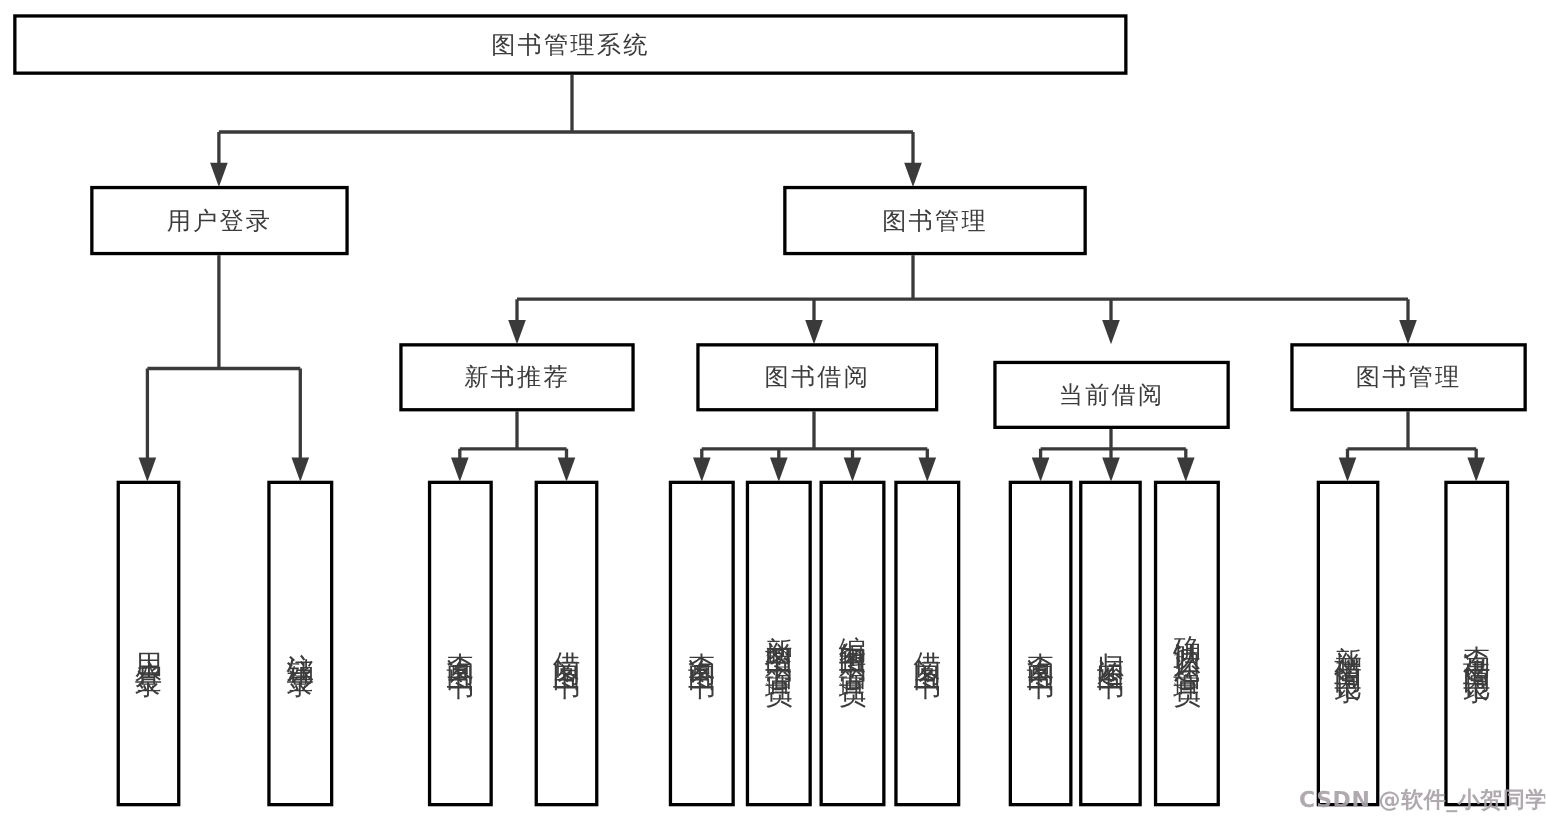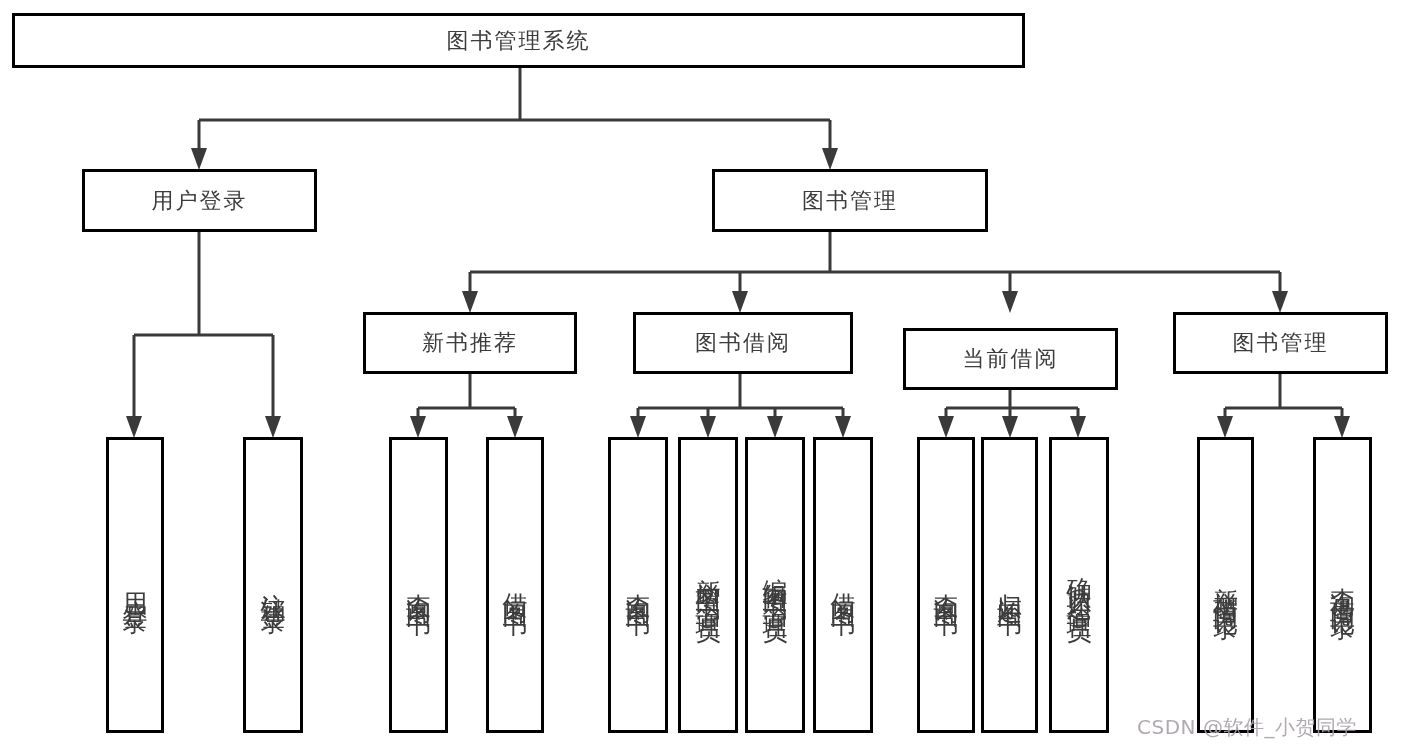--- a/index.html
+++ b/index.html
@@ -39,28 +39,29 @@
   .node.v .lbl {
     writing-mode: vertical-rl;
     text-orientation: mixed;
     font-size: 25px;
     letter-spacing: 6px;
     white-space: nowrap;
     line-height: 1;
   }
   #watermark {
     position: absolute;
-    left: 1137px;
+    left: 1181px;
     top: 714px;
     width: 224px;
     font-size: 20px;
     color: rgba(169, 163, 169, 0.92);
     white-space: nowrap;
     z-index: 5;
     letter-spacing: 0.5px;
+    font-weight: bold;
   }
 </style>
 </head>
 <body>
 
 <div id="stage">
 
   <svg id="connectors" viewBox="0 0 1405 747" xmlns="http://www.w3.org/2000/svg">
     <g stroke="#3a3a3a" stroke-width="3" fill="none">
 

